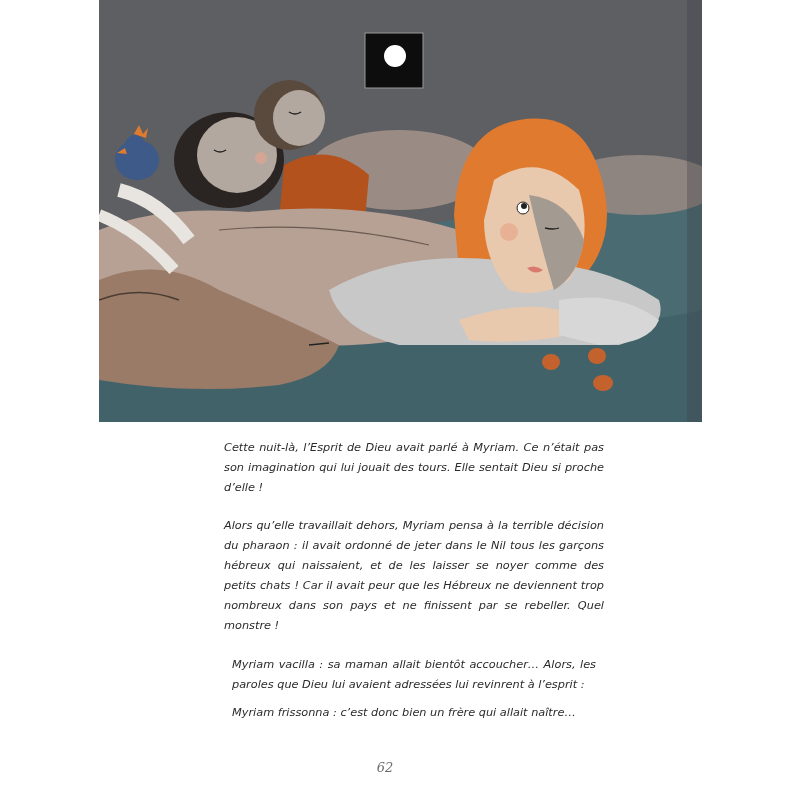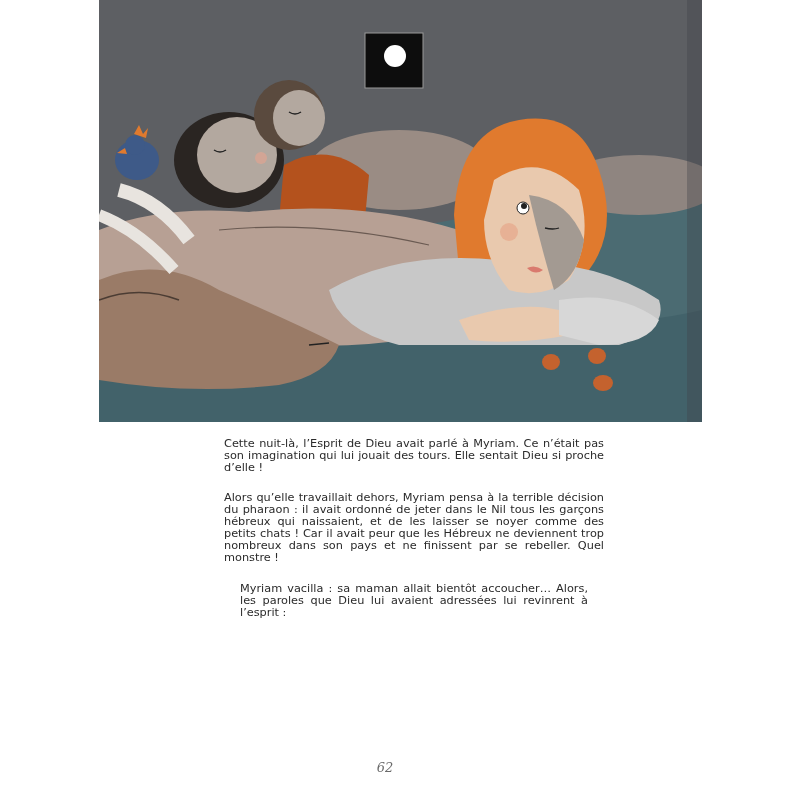--- a/index.html
+++ b/index.html
@@ -7,25 +7,25 @@
       width: 800px; height: 800px; background: #ffffff; position: relative; overflow: hidden;
       font-family: "DejaVu Sans", sans-serif;
     }
     .illustration {
       position: absolute; left: 99px; top: 0; width: 603px; height: 422px;
       overflow: hidden; background: #5d5f63;
     }
     .illustration svg { display: block; }
     .text-block {
       position: absolute; left: 224px; top: 438px; width: 380px;
-      font-family: "DejaVu Sans", sans-serif; font-size: 11.3px; line-height: 12px;
-      color: #2a2a2a; text-align: justify;
+      font-family: "DejaVu Sans", sans-serif; font-size: 11.3px; line-height: 20px;
+      color: #2a2a2a; text-align: justify; font-style: italic;
     }
     .text-block p { margin: 0 0 18.4px 0; }
-    .text-block p.tight { margin: 16px; }
+    .text-block p.tight { margin: 8px; }
     .text-block p.last-line { text-align-last: left; }
     .page-number {
       position: absolute; left: 0; width: 770px; top: 760px; text-align: center;
       font-family: "DejaVu Serif", serif; font-style: italic; font-size: 13px; color: #6a6a6a;
     }
   </style>
 </head>
 <body>
 
 <div class="illustration">
@@ -100,15 +100,16 @@
     </g>
 
     <rect x="588" y="0" width="15" height="422" fill="#3f4347" opacity="0.35"></rect>
   </svg>
 </div>
 
 <div class="text-block">
   <p>Cette nuit-là, l’Esprit de Dieu avait parlé à Myriam. Ce n’était pas son imagination qui lui jouait des tours. Elle sentait Dieu si proche d’elle !</p>
   <p>Alors qu’elle travaillait dehors, Myriam pensa à la terrible décision du pharaon : il avait ordonné de jeter dans le Nil tous les garçons hébreux qui naissaient, et de les laisser se noyer comme des petits chats ! Car il avait peur que les Hébreux ne deviennent trop nombreux dans son pays et ne finissent par se rebeller. Quel monstre !</p>
   <p class="tight">Myriam vacilla : sa maman allait bientôt accoucher… Alors, les paroles que Dieu lui avaient adressées lui revinrent à l’esprit :</p>
+  <p class="tight last-line">Myriam frissonna : c’est donc bien un frère qui allait naître…</p>
 </div>
 
 <div class="page-number">62</div>
 
 </body></html>

